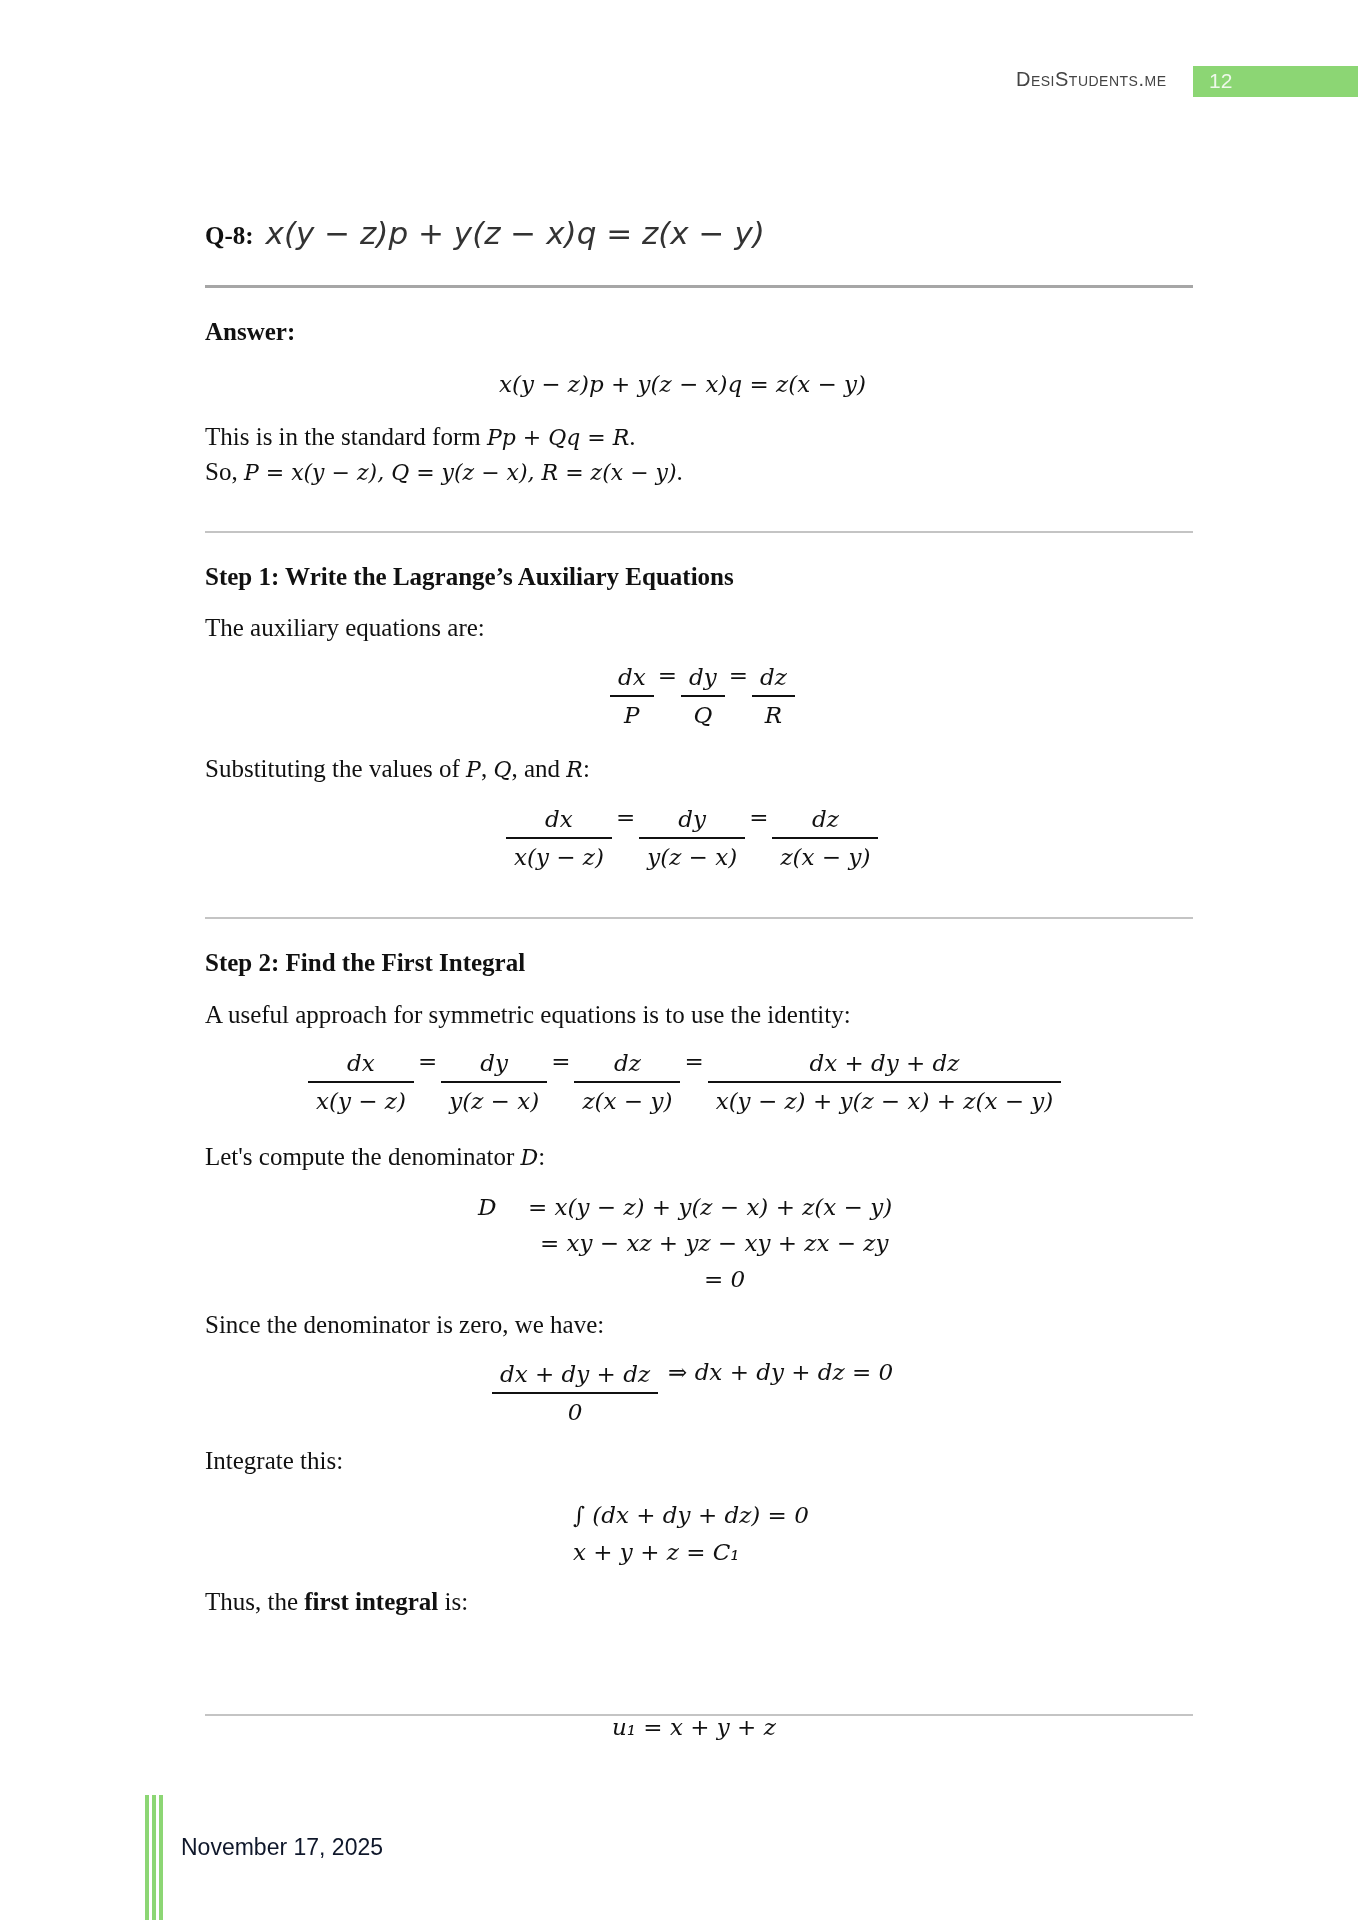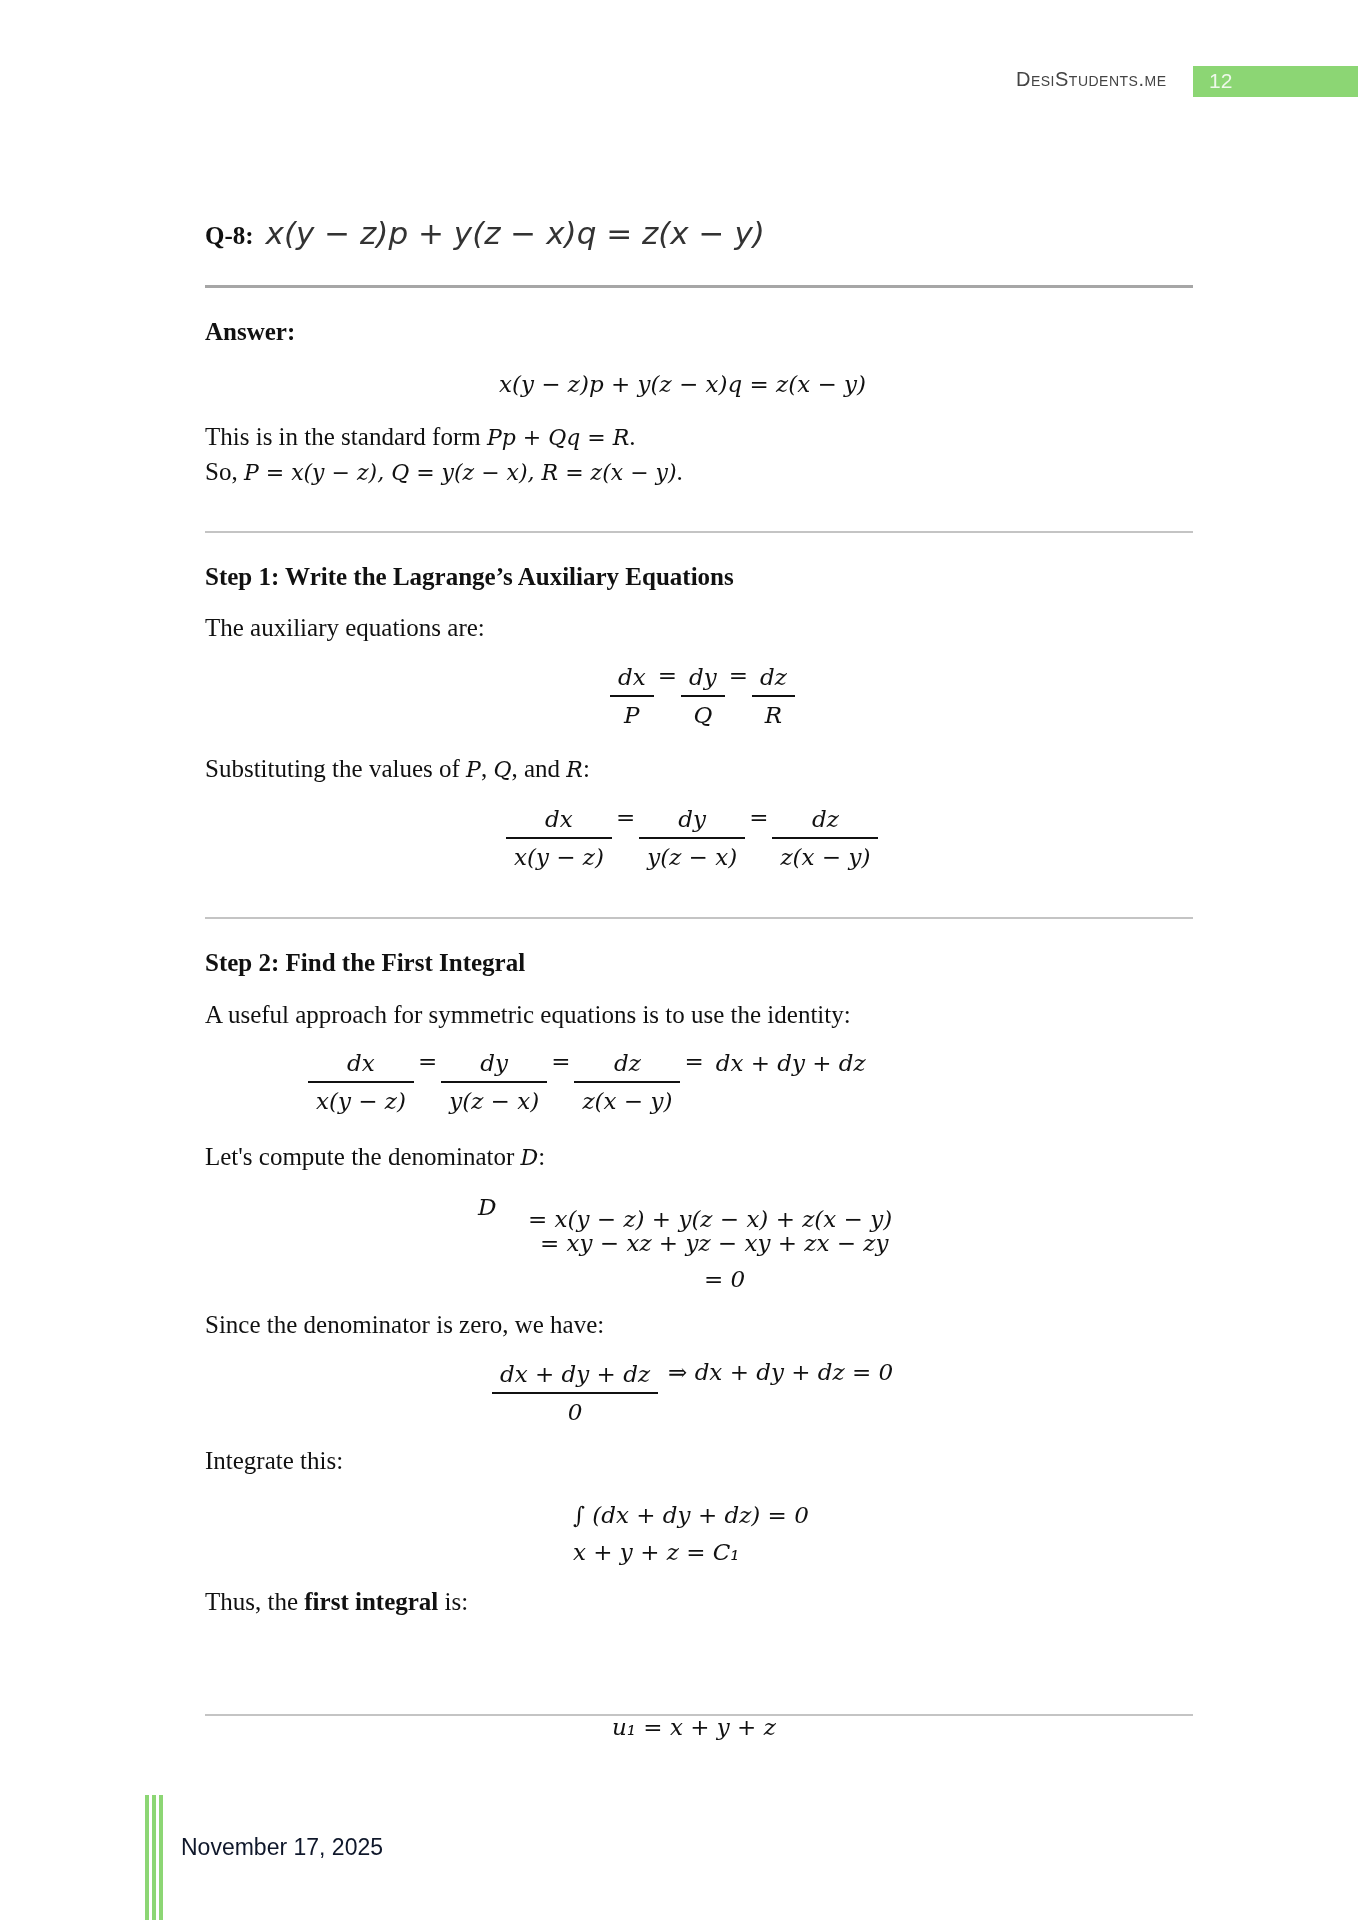--- a/index.html
+++ b/index.html
@@ -106,27 +106,28 @@
       <span class="den">y(z − x)</span>
     </span>
   <span class="eqs">=</span>
   <span class="frac">
       <span class="num">dz</span>
       <span class="den">z(x − y)</span>
     </span>
   <span class="eqs">=</span>
   <span class="frac">
       <span class="num">dx + dy + dz</span>
+      <span class="den">x(y − z) + y(z − x) + z(x − y)</span>
     </span>
 </div>
 <div class="txt" style="top:1142px;">
   <span>Let's compute the denominator </span><span class="m">D</span><span>:</span>
 </div>
 <div class="mathline" style="left:478px; top:1192px;">D</div>
-<div class="mathline" style="left:528px; top:1192px;margin-top:12px;">= x(y − z) + y(z − x) + z(x − y)</div>
+<div class="mathline" style="left:528px; top:1192px;">= x(y − z) + y(z − x) + z(x − y)</div>
 <div class="mathline" style="left:540px; top:1228px;">= xy − xz + yz − xy + zx − zy</div>
 <div class="mathline" style="left:704px; top:1264px;">= 0</div>
 <div class="txt" style="top:1310px;">Since the denominator is zero, we have:</div>
 <div class="frac-row" style="left:494px; top:1359px;">
   <span class="frac">
       <span class="num">dx + dy + dz</span>
       <span class="den">0</span>
     </span>
   <span style="margin-left:12px;">⇒ dx + dy + dz = 0</span>
 </div>

